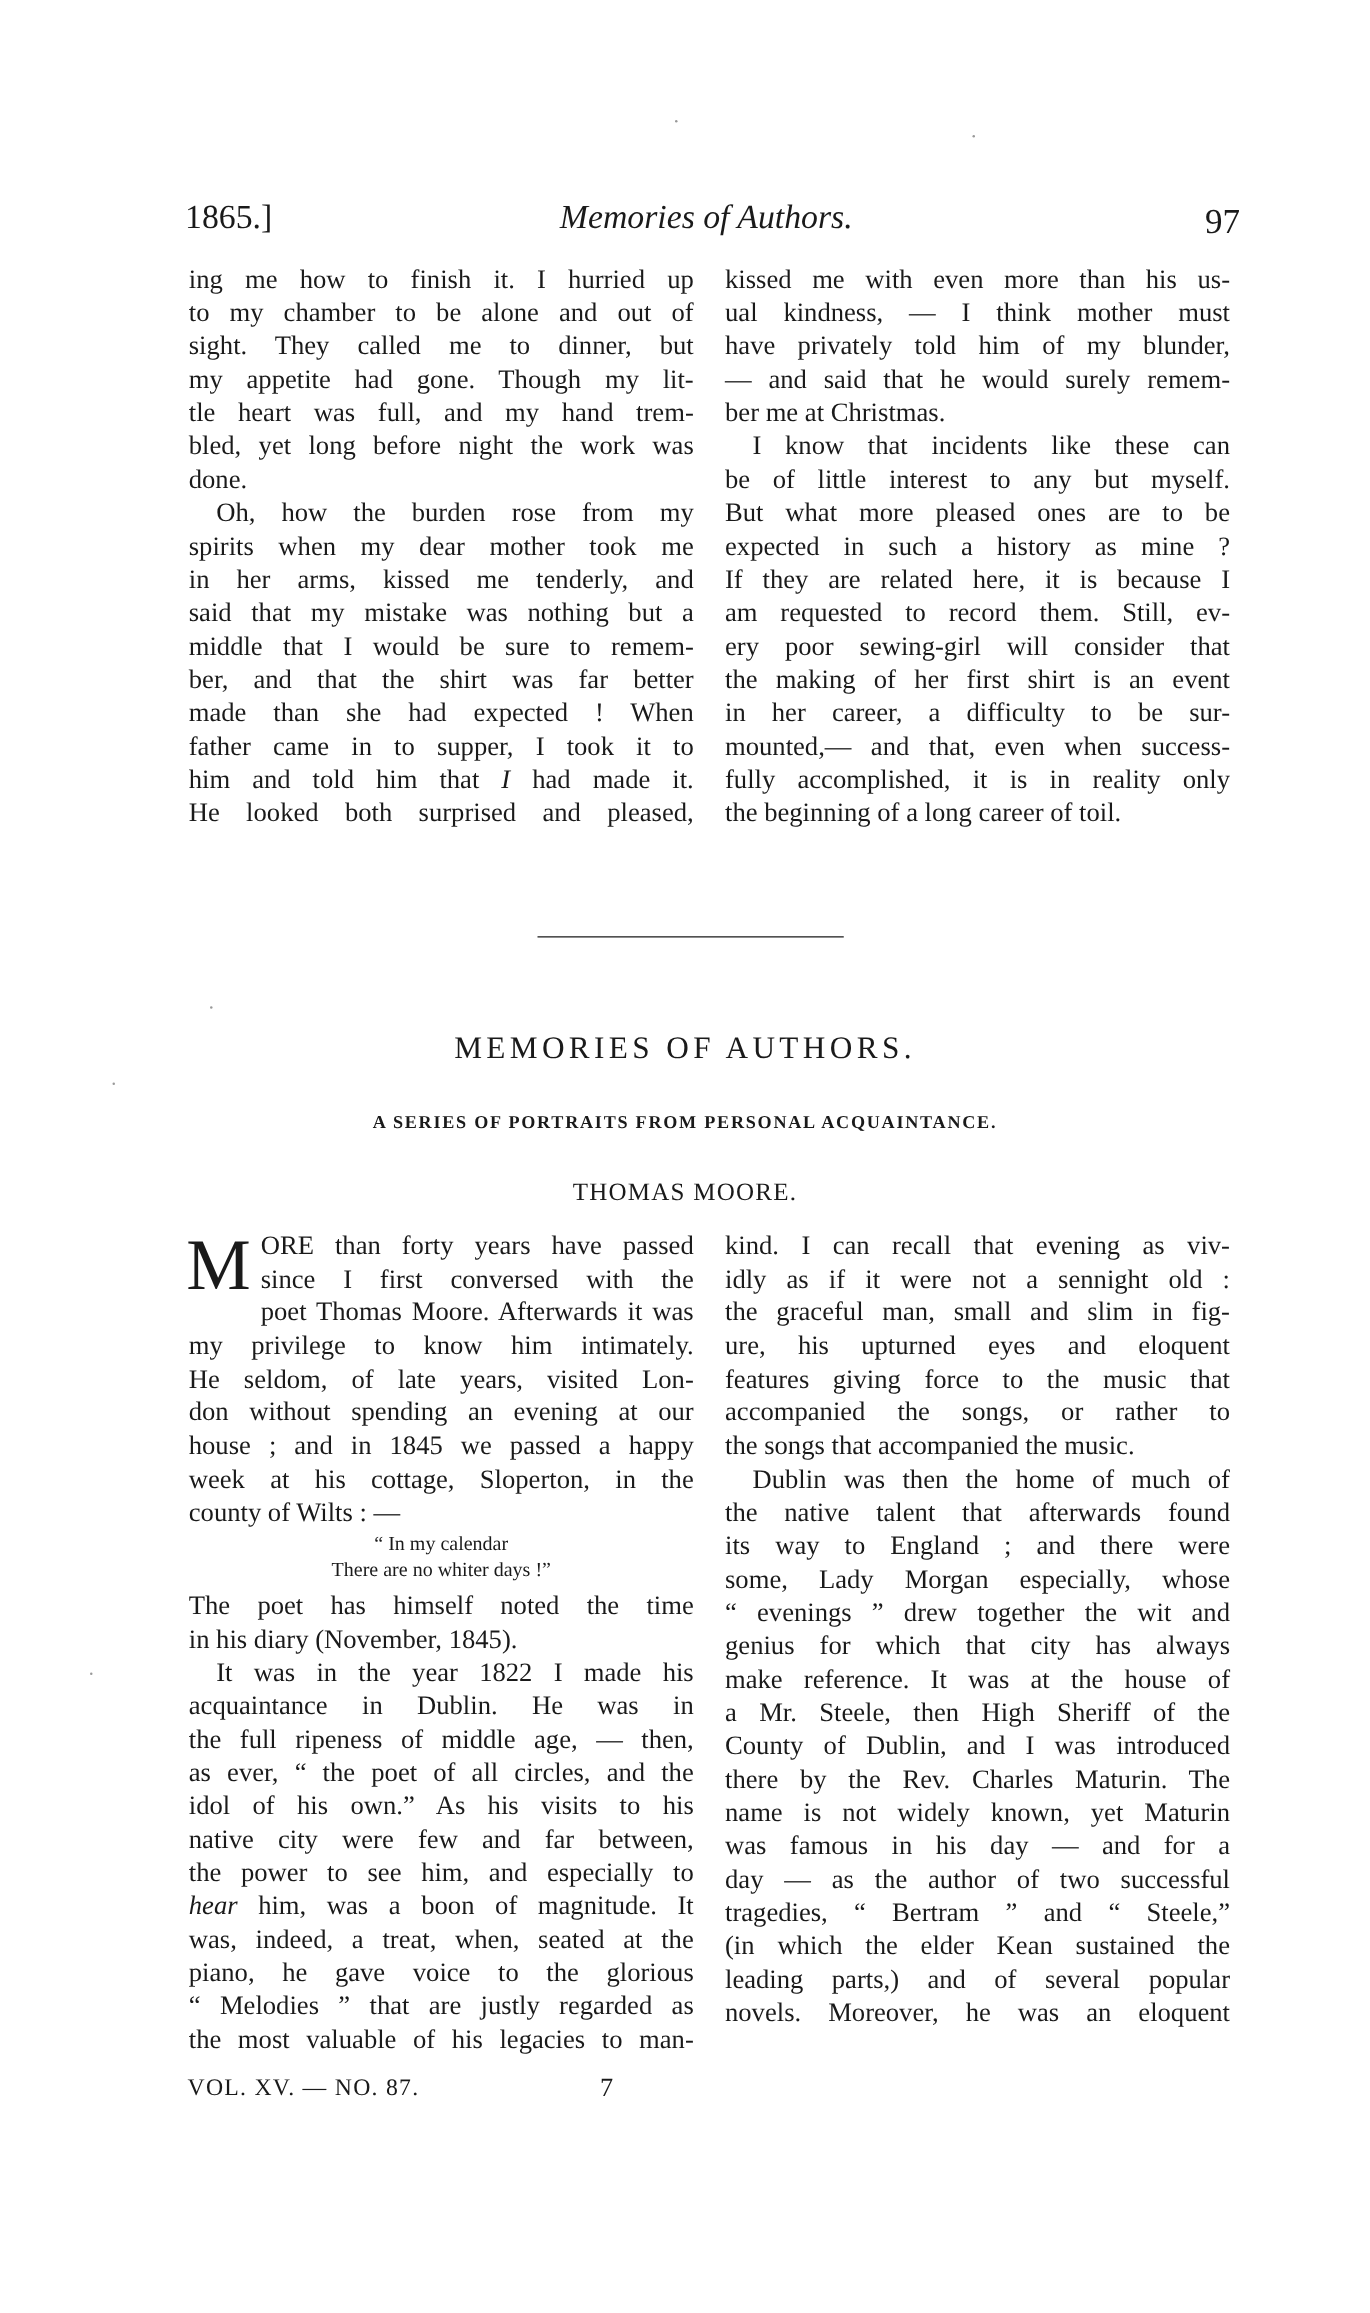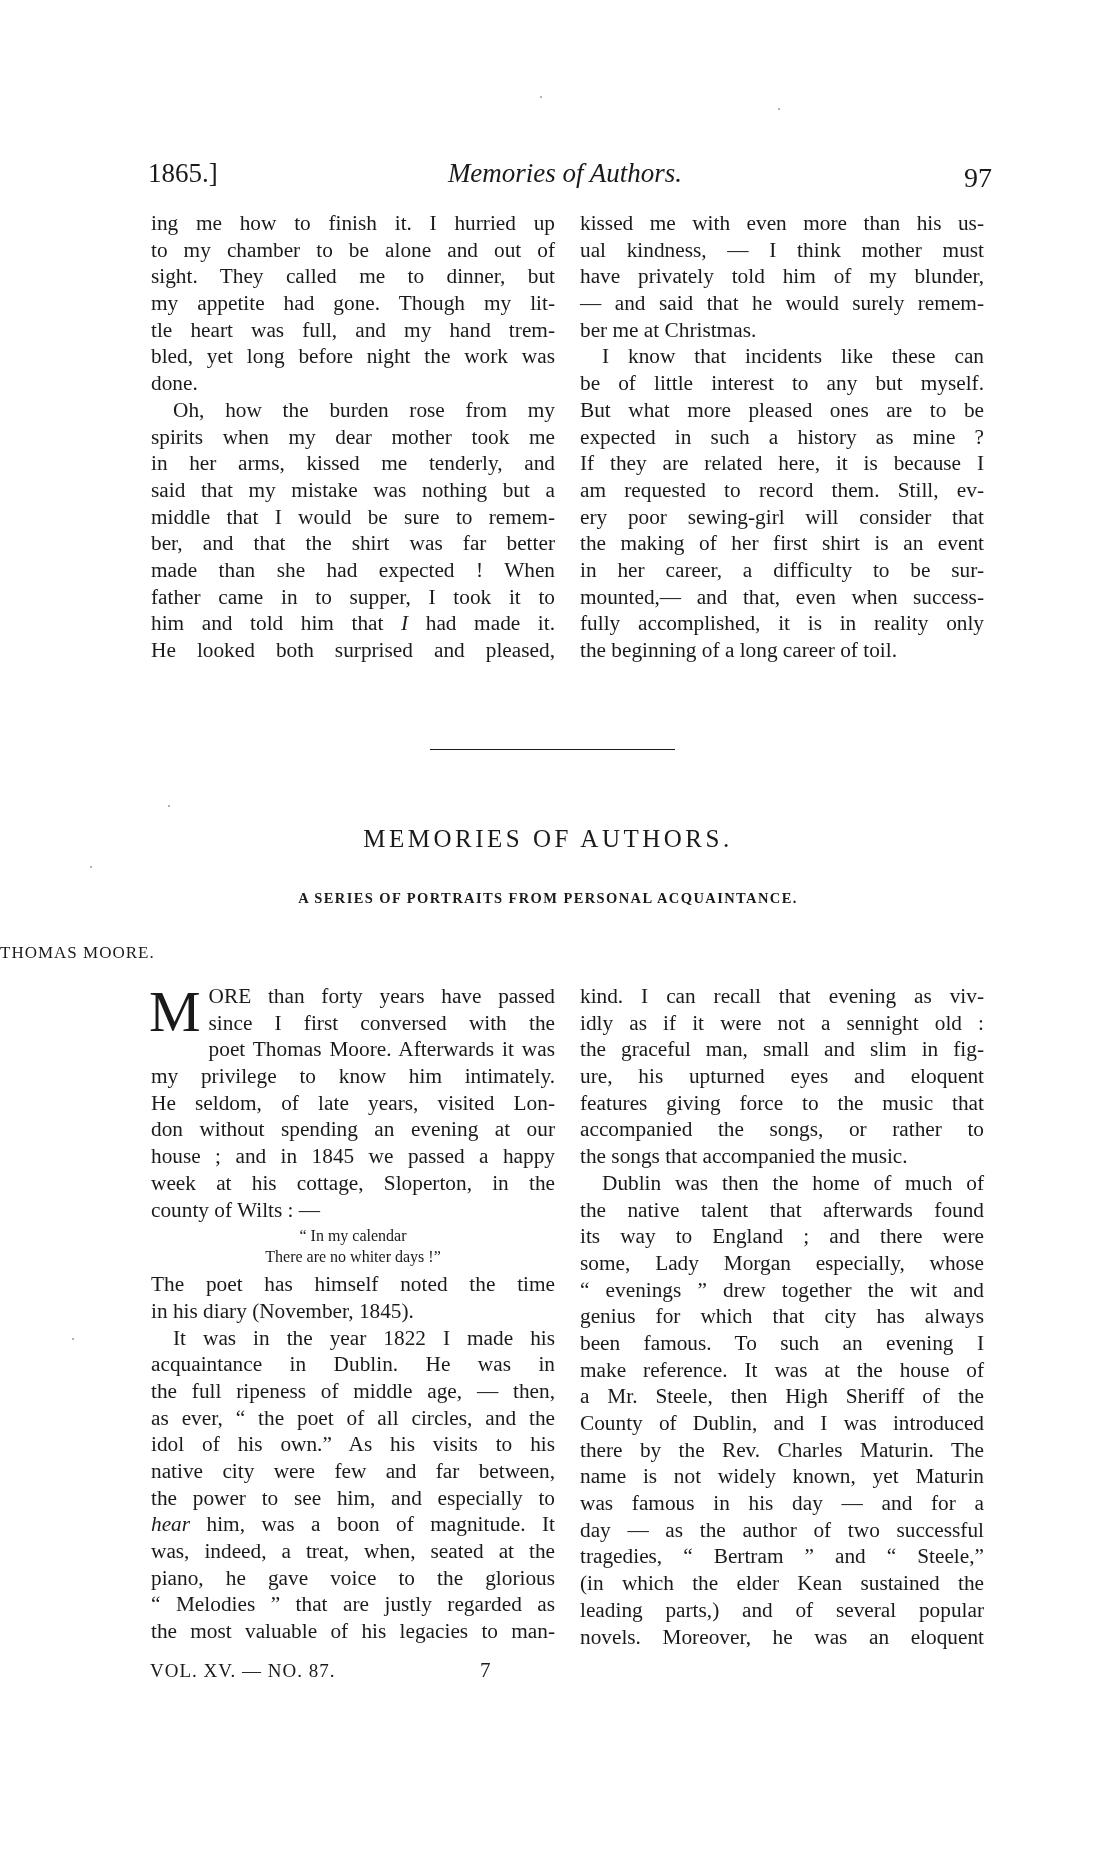--- a/index.html
+++ b/index.html
@@ -14,21 +14,21 @@
     .col .ln { display: block; white-space: nowrap; text-align: justify; text-align-last: justify; height: 26.7px; }
     .col .ln.last { text-align-last: left; }
     .col .ln.indent { padding-left: 22px; }
     .left-col { left: 131px; width: 404px; }
     .right-col { left: 560px; width: 404px; }
     .top-left { top: 210px; }
     .top-right { top: 210px; }
     .rule { left: 430px; top: 749px; width: 245px; height: 0; border-top: 1.6px solid #1a1a1a; }
     .title { left: 0; width: 1096px; top: 825px; text-align: center; font-size: 25px; letter-spacing: 3.5px; }
     .subtitle { left: 0; width: 1096px; top: 890px; text-align: center; font-size: 14.5px; letter-spacing: 1.4px; font-weight: bold; }
-    .section-head { left: 0; width: 1096px; top: 943px; font-size: 17px; letter-spacing: 1px; }
+    .section-head { left: 0; width: 1096px; top: 943px; text-align: center; font-size: 20px; letter-spacing: 1px; }
     .bottom-left { top: 983px; }
     .bottom-right { top: 983px; }
     .dropcap { float: left; font-size: 58px; line-height: 46px; margin: 6px 8px 0 -2px; height: 50px; }
     .ln.dc1, .ln.dc2 { padding-left: 0; font-family: Liberation Serif, serif; }
     .quote { font-size: 16px; line-height: 21px; text-align: center; display: block; }
     .quote-block { height: 46px; padding-top: 2px; }
     .footer-vol { left: 150px; top: 1660px; font-size: 19px; letter-spacing: 1px; font-variant: small-caps; }
     .footer-sig { left: 480px; top: 1658px; font-size: 21px; }
     .it { font-style: italic; }
     .speck { position: absolute; background: #999; width: 2px; height: 2px; border-radius: 1px; }
@@ -126,21 +126,20 @@
   <span class="ln">ure, his upturned eyes and eloquent</span>
   <span class="ln">features giving force to the music that</span>
   <span class="ln">accompanied the songs, or rather to</span>
   <span class="ln last">the songs that accompanied the music.</span>
   <span class="ln indent">Dublin was then the home of much of</span>
   <span class="ln">the native talent that afterwards found</span>
   <span class="ln">its way to England ; and there were</span>
   <span class="ln">some, Lady Morgan especially, whose</span>
   <span class="ln">“ evenings ” drew together the wit and</span>
   <span class="ln">genius for which that city has always</span>
-  <span class="ln">been famous.  To such an evening I</span>
   <span class="ln">make reference.  It was at the house of</span>
   <span class="ln">a Mr. Steele, then High Sheriff of the</span>
   <span class="ln">County of Dublin, and I was introduced</span>
   <span class="ln">there by the Rev. Charles Maturin.  The</span>
   <span class="ln">name is not widely known, yet Maturin</span>
   <span class="ln">was famous in his day — and for a</span>
   <span class="ln">day — as the author of two successful</span>
   <span class="ln">tragedies, “ Bertram ” and “ Steele,”</span>
   <span class="ln">(in which the elder Kean sustained the</span>
   <span class="ln">leading parts,) and of several popular</span>

